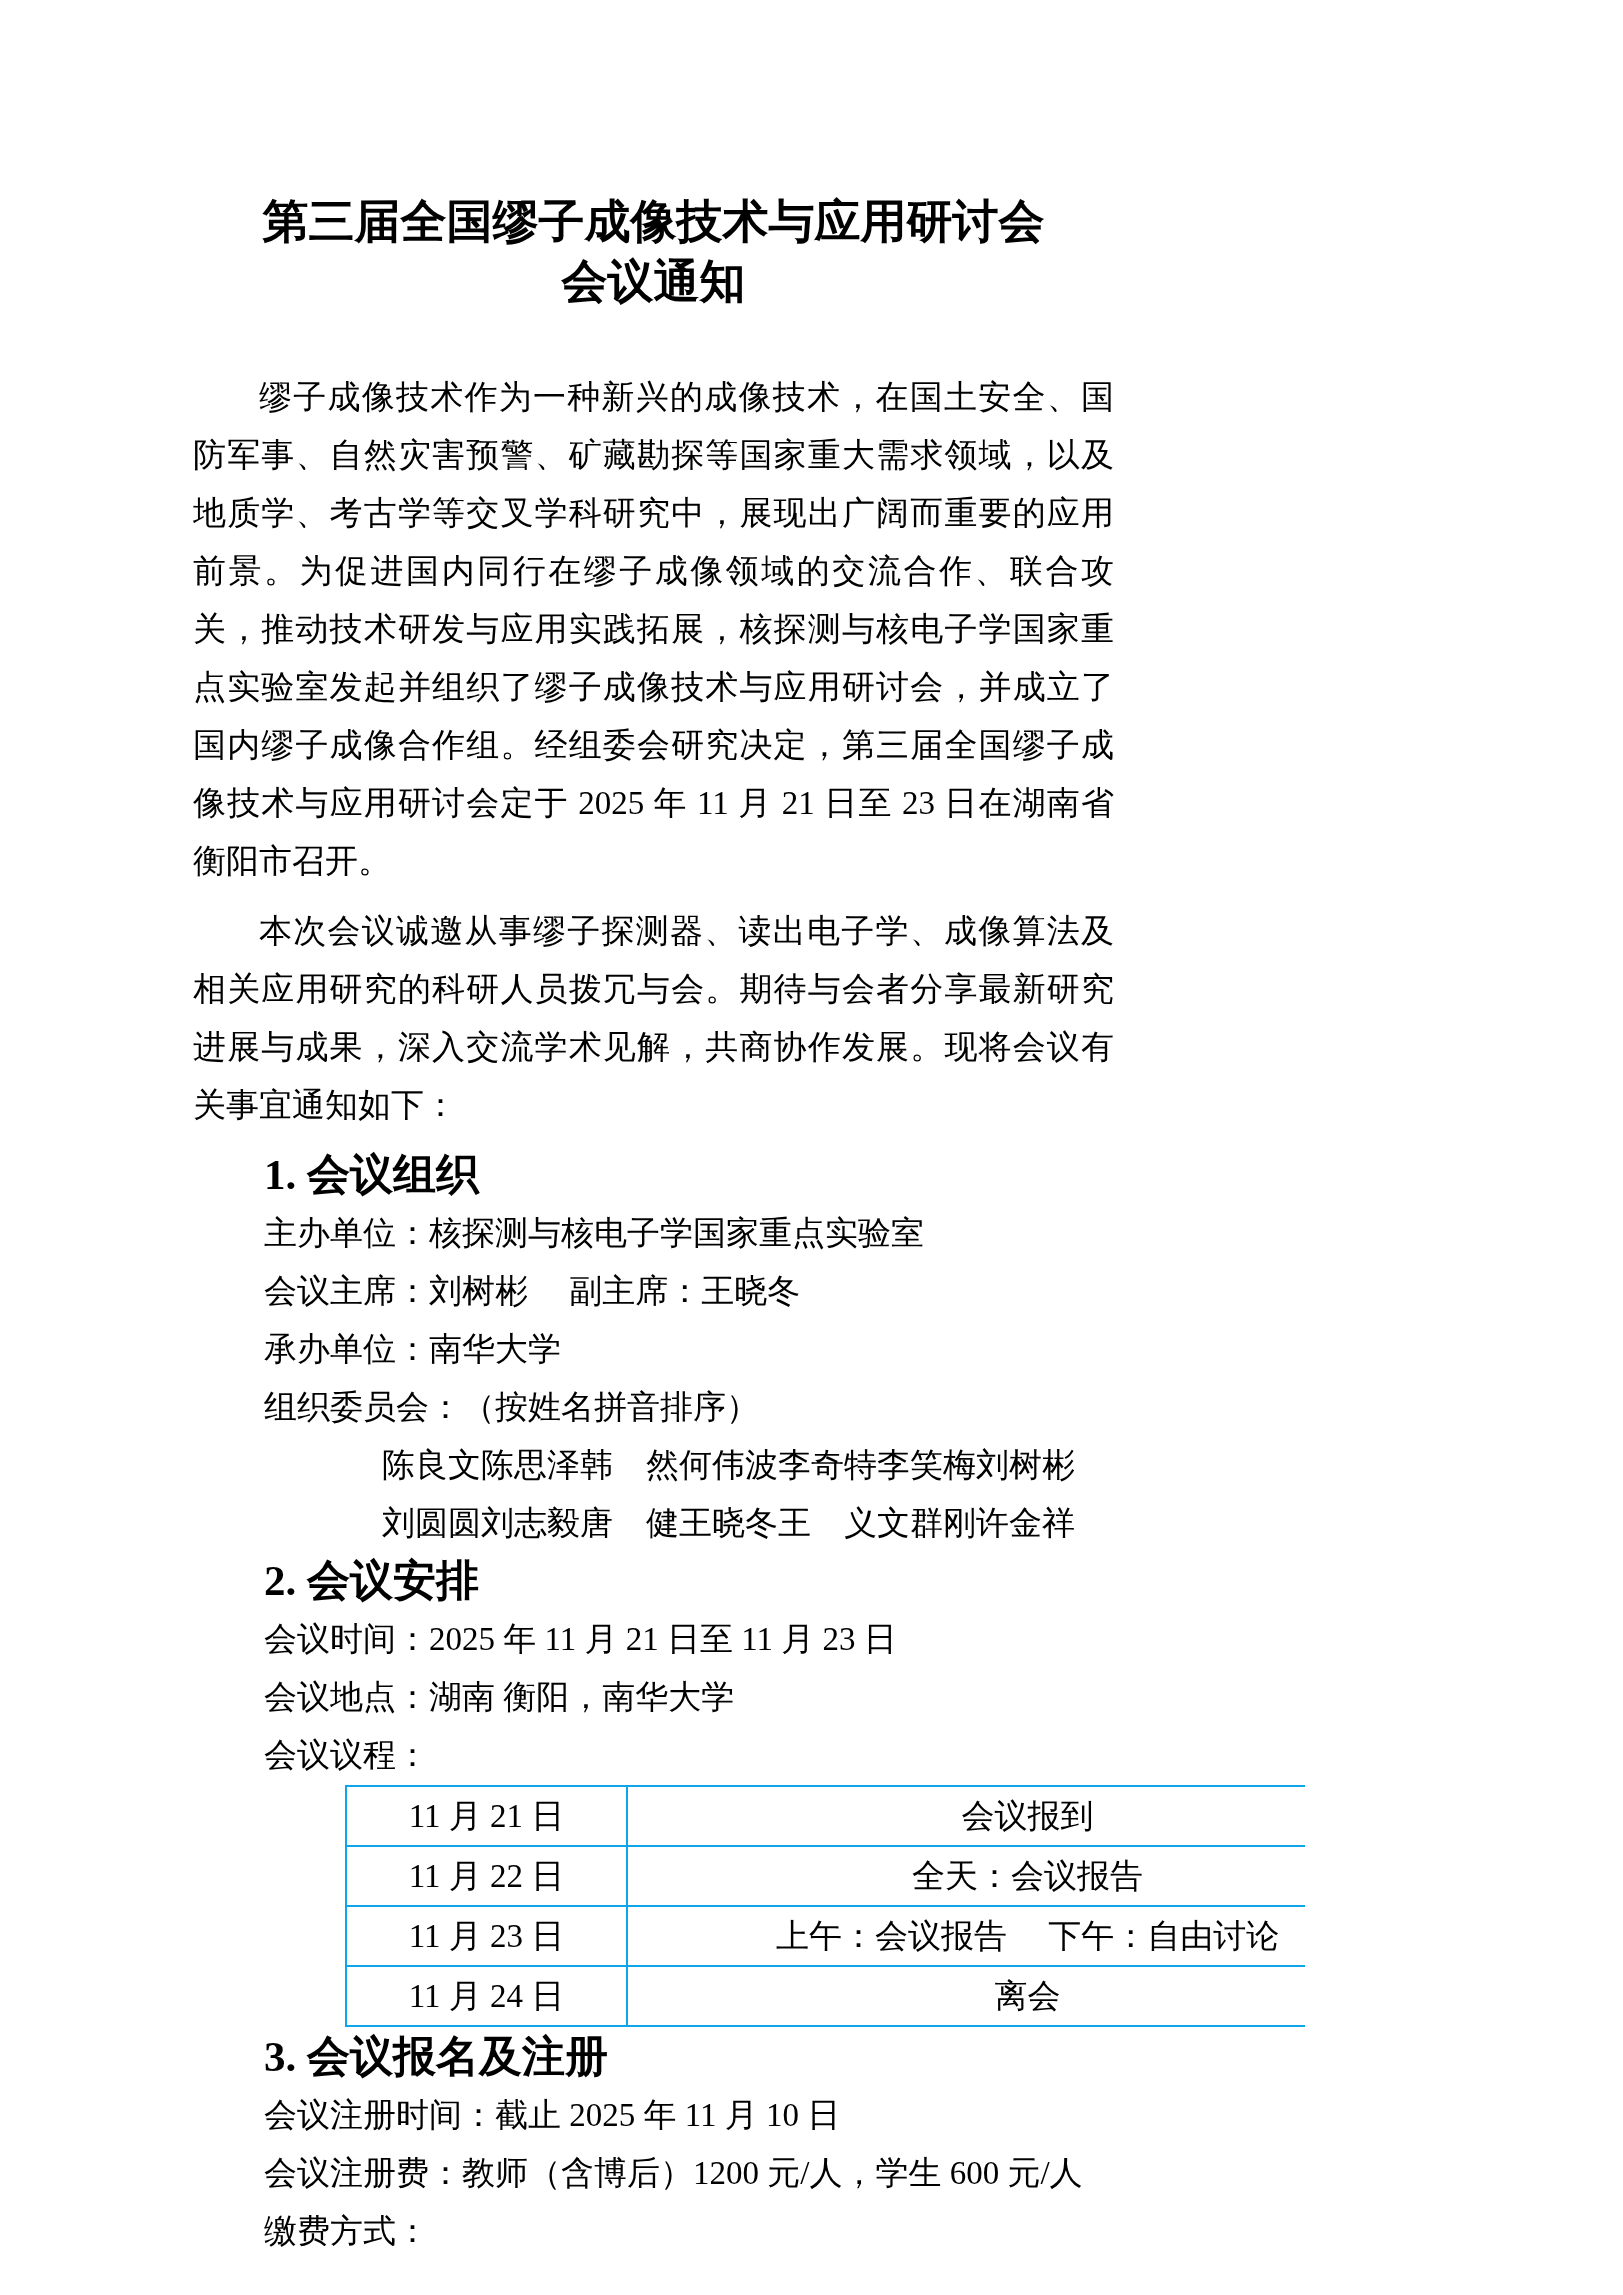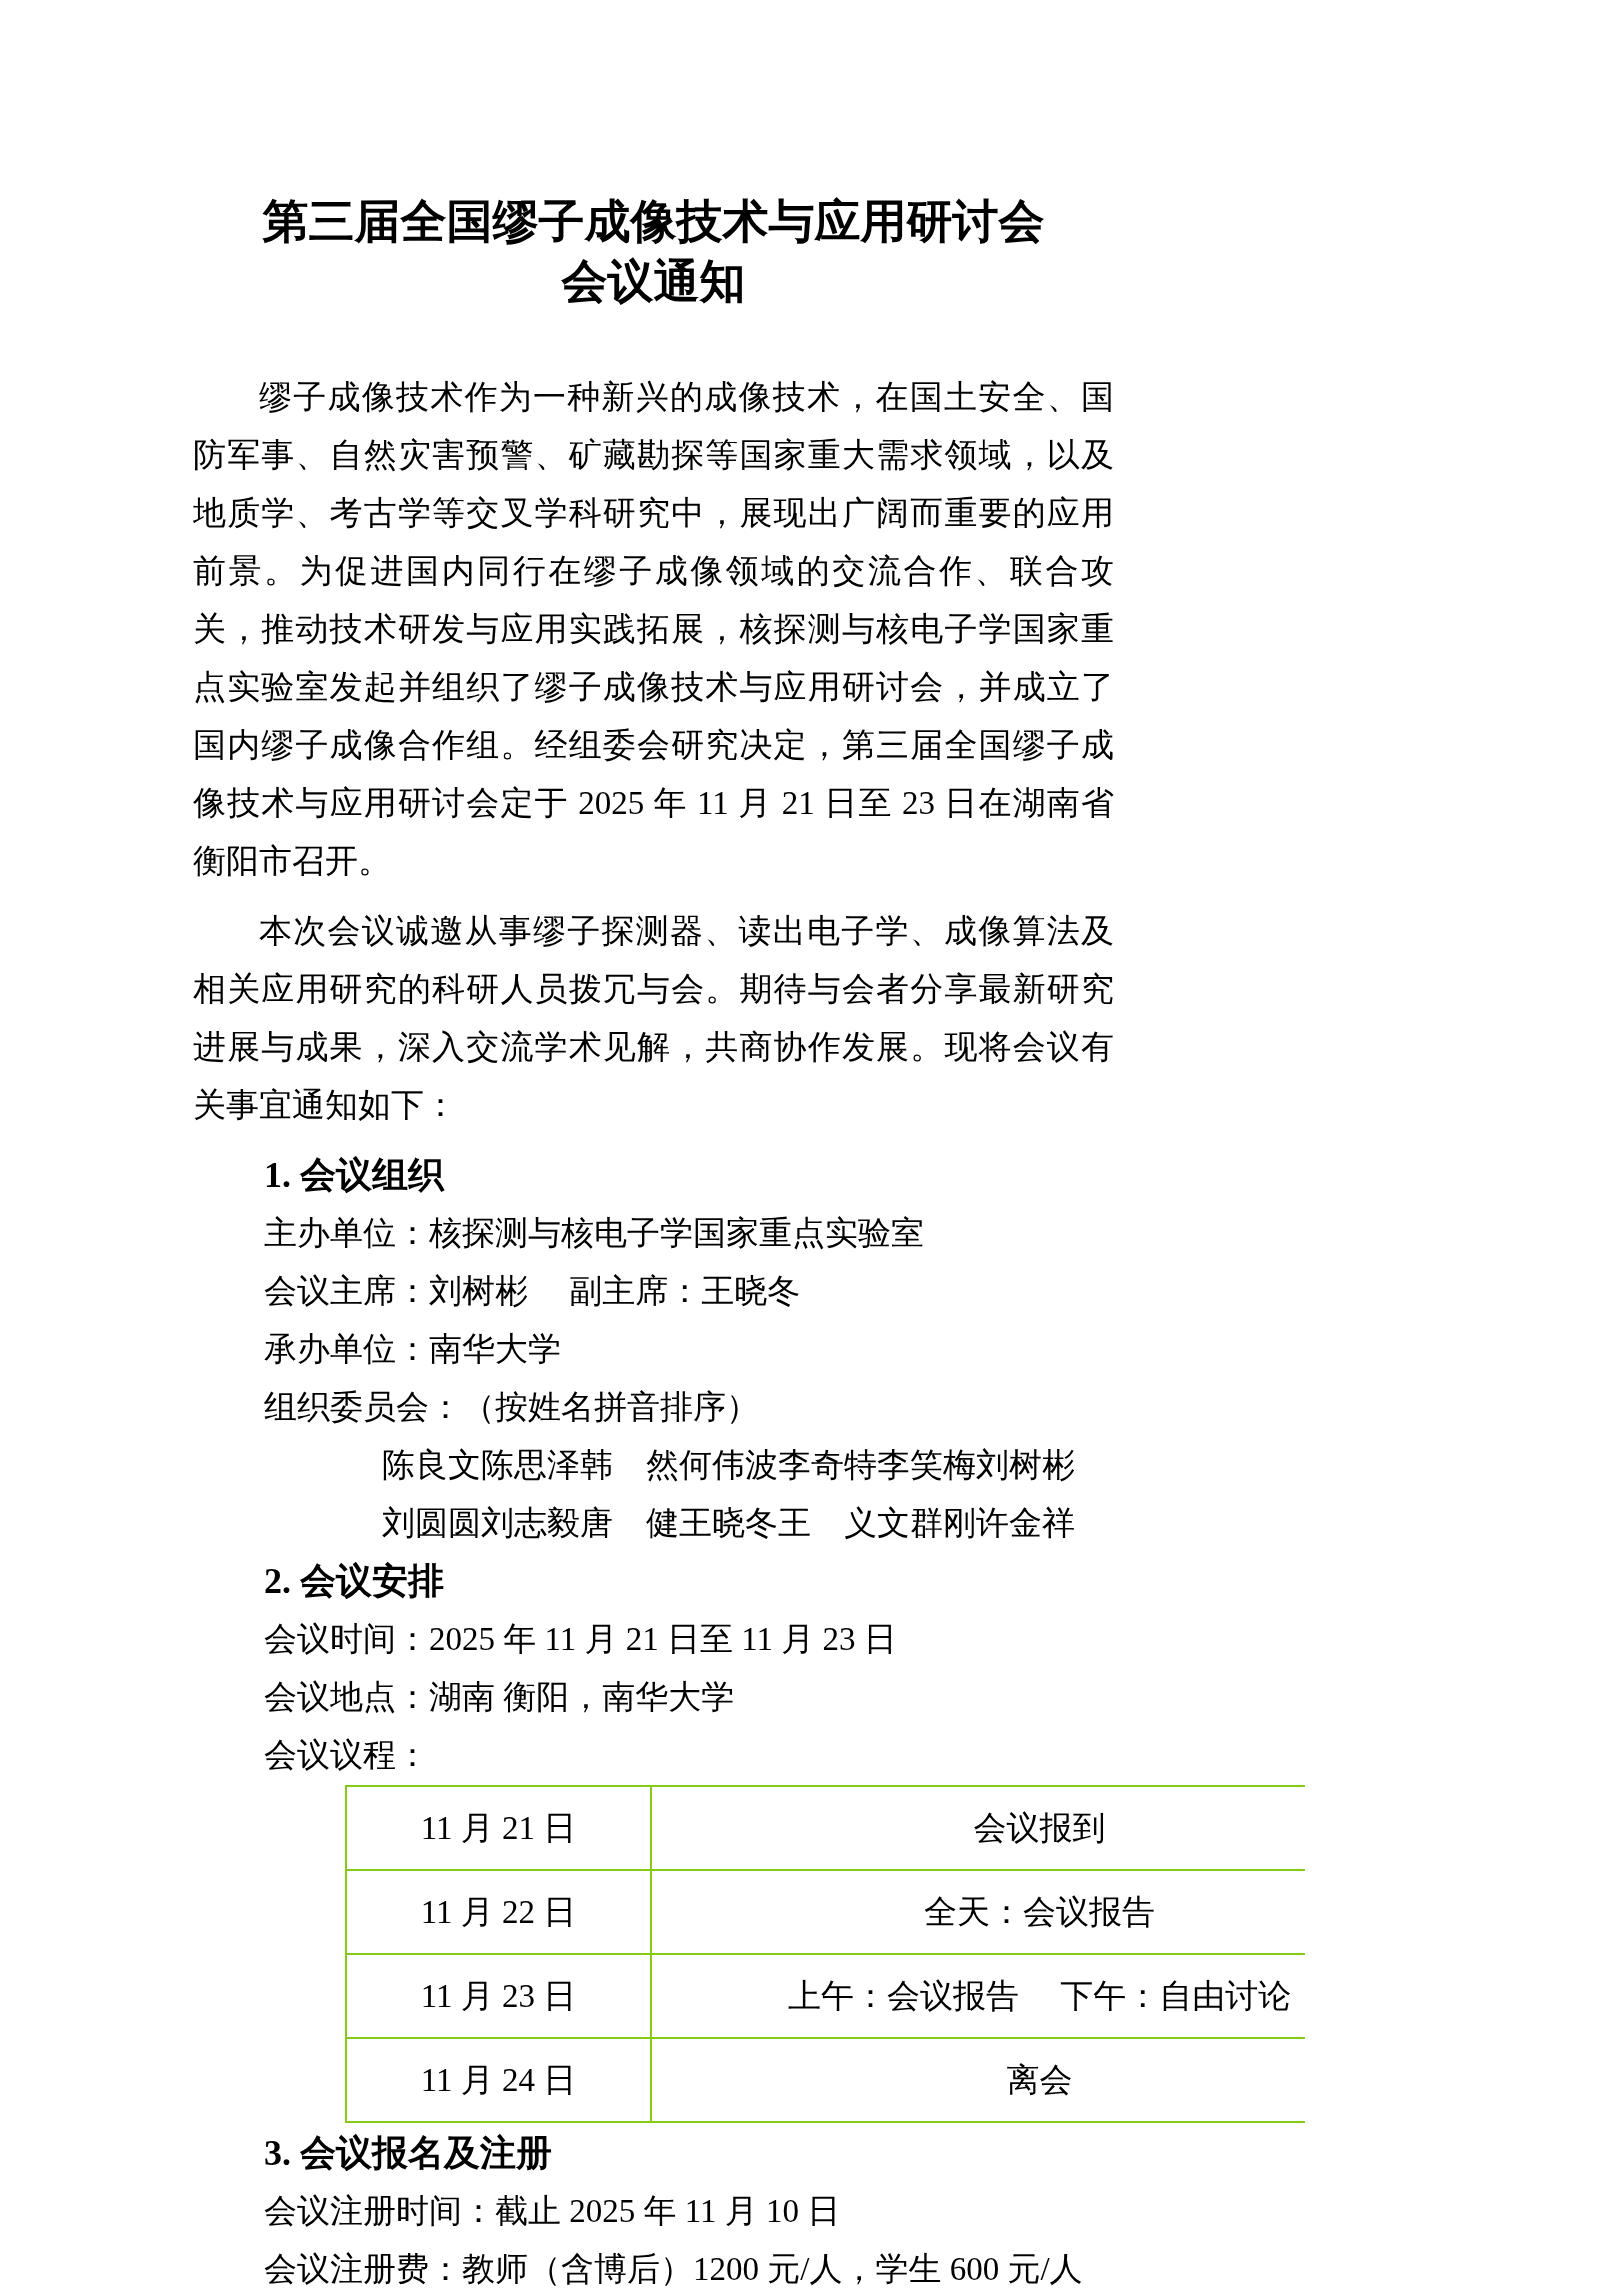--- a/index.html
+++ b/index.html
@@ -27,21 +27,21 @@
     text-align: center;
     margin: 0 0 56px 0;
   }
   .para {
     margin: 12px;
     text-indent: 66px;
     text-align: justify;
   }
   .heading {
     font-weight: bold;
-    font-size: 36px;
+    font-size: 43px;
     line-height: 58px;
     padding-left: 83px;
   }
   .line {
     padding-left: 83px;
   }
   .names-row {
     display: flex;
     justify-content: flex-end;
     margin-left: 59px;
@@ -52,23 +52,23 @@
   }
   table.agenda {
     border-collapse: collapse;
     table-layout: fixed;
     margin-left: 164px;
     margin-top: 1px;
     margin-bottom: 1px;
     width: 1084px;
   }
   table.agenda td {
-    border: 2px solid #84cc16;
+    border: 2px solid #0ea5e9;
     height: 58px;
-    padding: 12px;
+    padding: 0;
     text-align: center;
     vertical-align: middle;
   }
   table.agenda td.col-date {
     width: 279px;
   }
   .bullet-line {
     padding-left: 83px;
   }
   .square {

